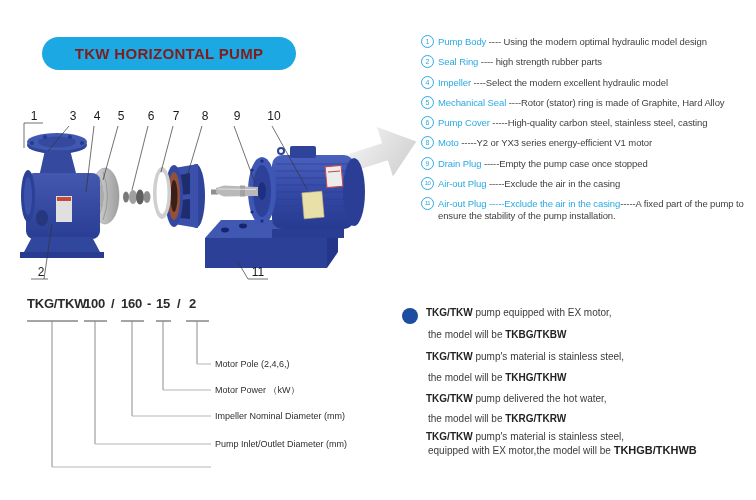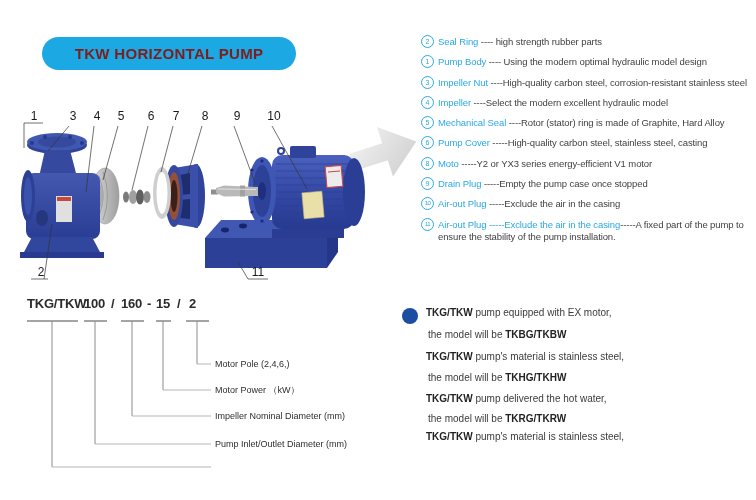--- a/index.html
+++ b/index.html
@@ -191,23 +191,22 @@
       <text x="176" y="120">7</text>
       <text x="205" y="120">8</text>
       <text x="237" y="120">9</text>
       <text x="274" y="120">10</text>
       <text x="41" y="276">2</text>
       <text x="258" y="276">11</text>
     </g>
   </svg>
 
   <ul class="parts-list">
+    <li><span class="pnum">1</span><span class="pname">Pump Body</span><span class="pdesc"> ---- Using the modern optimal hydraulic model design</span></li>
     <li><span class="pnum">2</span><span class="pname">Seal Ring</span><span class="pdesc"> ---- high strength rubber parts</span></li>
-    <li><span class="pnum">1</span><span class="pname">Pump Body</span><span class="pdesc"> ---- Using the modern optimal hydraulic model design</span></li>
-    <li><span class="pnum">3</span><span class="pname">Impeller Nut</span><span class="pdesc"> ----High-quality carbon steel, corrosion-resistant stainless steel</span></li>
     <li><span class="pnum">4</span><span class="pname">Impeller</span><span class="pdesc"> ----Select the modern excellent hydraulic model</span></li>
     <li><span class="pnum">5</span><span class="pname">Mechanical Seal</span><span class="pdesc"> ----Rotor (stator) ring is made of Graphite, Hard Alloy</span></li>
     <li><span class="pnum">6</span><span class="pname">Pump Cover</span><span class="pdesc"> -----High-quality carbon steel, stainless steel, casting</span></li>
     <li><span class="pnum">8</span><span class="pname">Moto</span><span class="pdesc"> -----Y2 or YX3 series energy-efficient V1 motor</span></li>
     <li><span class="pnum">9</span><span class="pname">Drain Plug</span><span class="pdesc"> -----Empty the pump case once stopped</span></li>
     <li><span class="pnum two">10</span><span class="pname">Air-out Plug</span><span class="pdesc"> -----Exclude the air in the casing</span></li>
     <li class="wrap"><span class="pnum two">11</span><span class="pname">Air-out Plug -----Exclude the air in the casing</span><span class="pdesc">-----A fixed part of the pump to ensure the stability of the pump installation.</span></li>
   </ul>
 
   <div>
@@ -251,14 +250,15 @@
   <div class="tree-label" style="top:439px">Pump Inlet/Outlet Diameter (mm)</div>
 
   <div class="bullet-dot"></div>
   <div class="vline" style="top:307px"><span class="vbold">TKG/TKW</span><span> pump equipped with EX motor,</span></div>
   <div class="vline indent" style="top:329px"><span>the model will be </span><span class="vbold">TKBG/TKBW</span></div>
   <div class="vline" style="top:351px"><span class="vbold">TKG/TKW</span><span> pump's material is stainless steel,</span></div>
   <div class="vline indent" style="top:372px"><span>the model will be </span><span class="vbold">TKHG/TKHW</span></div>
   <div class="vline" style="top:393px"><span class="vbold">TKG/TKW</span><span> pump delivered the hot water,</span></div>
   <div class="vline indent" style="top:413px"><span>the model will be </span><span class="vbold">TKRG/TKRW</span></div>
   <div class="vline" style="top:431px"><span class="vbold">TKG/TKW</span><span> pump's material is stainless steel,</span></div>
+  <div class="vline indent" style="top:444px"><span>equipped with EX motor,the model will be </span><span class="vbold big">TKHGB/TKHWB</span></div>
 
 </div>
 
 </body></html>

